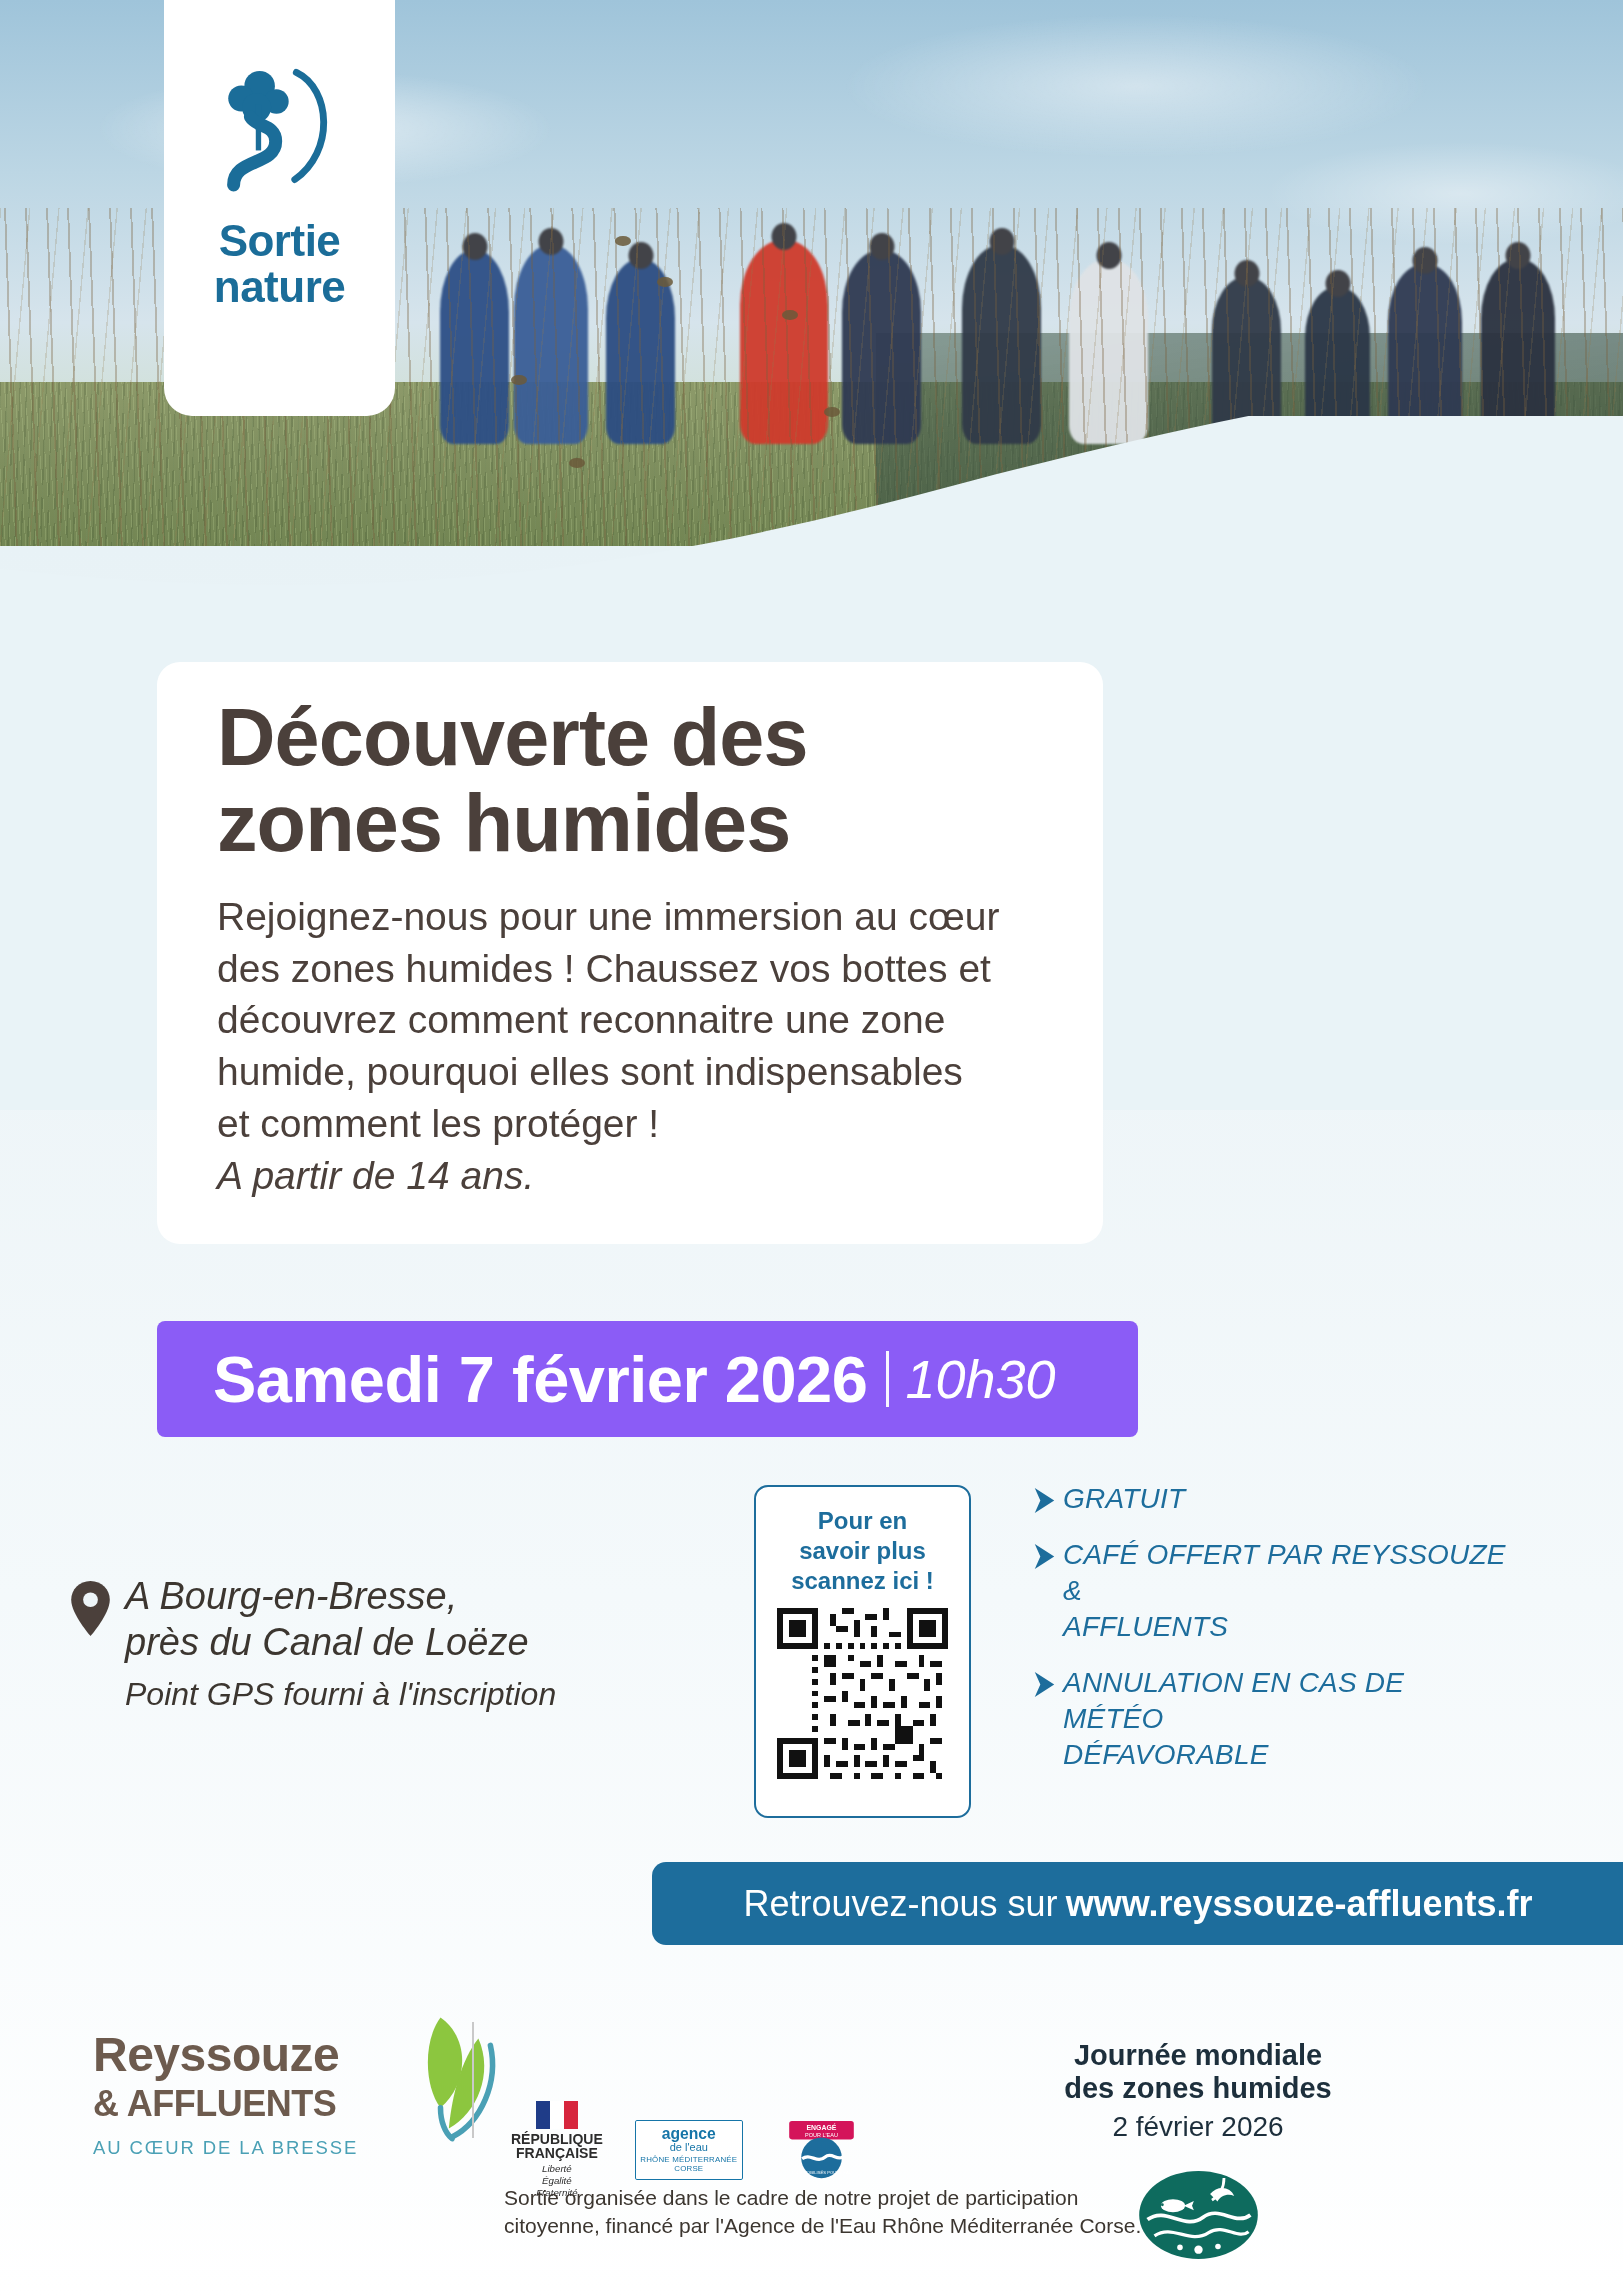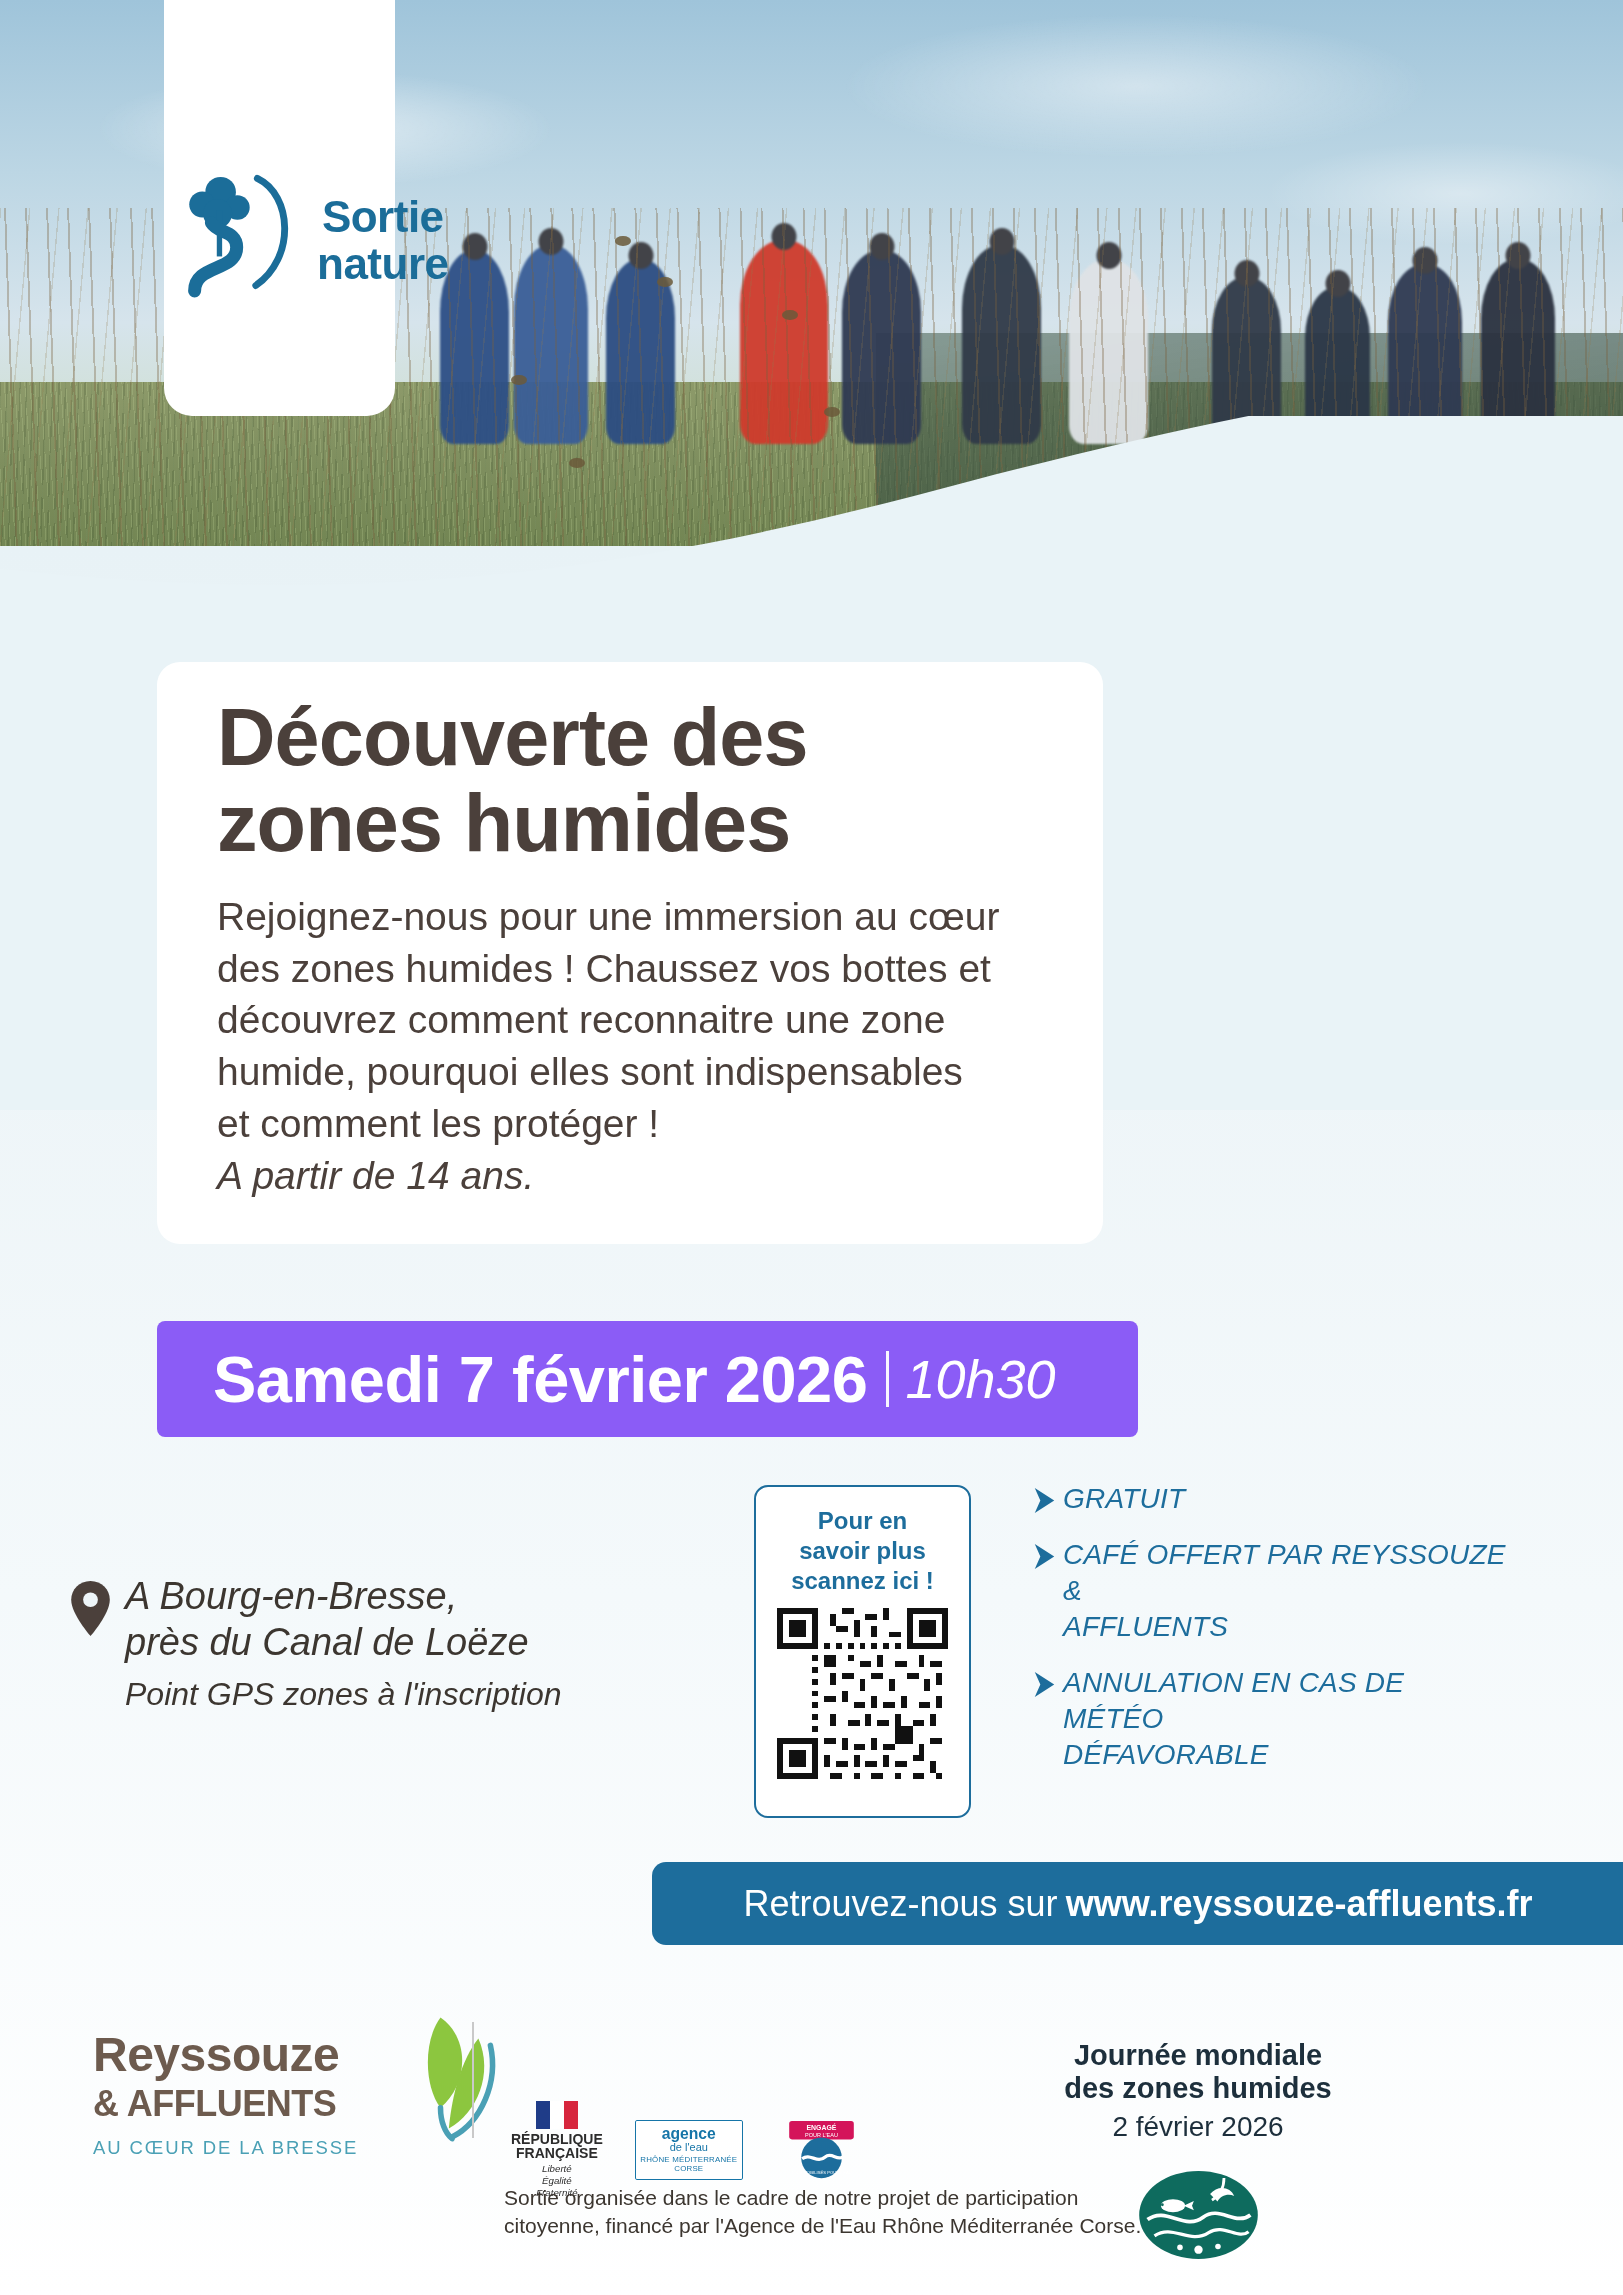--- a/index.html
+++ b/index.html
@@ -93,21 +93,21 @@
   }
   .curve-mask svg{display:block;}
 
   
   .badge {
     position:absolute;
     left:164px; top:0;
     width:231px; height:416px;
     background:#ffffff;
     border-radius: 0 0 28px 28px;
-    display:flex; align-items:center;
+    display:flex; flex-direction:column; align-items:center;
     padding-top:51px;
     box-sizing:border-box;
   }
   .badge-logo { width:153px; height:153px; }
   .badge-text {
     margin-top:14px;
     text-align:center;
     color:#1b6d99;
     font-weight:bold;
     font-size:44px;
@@ -400,21 +400,21 @@
   <div class="location">
     <span class="pin-icon">
       <svg width="43" height="57" viewBox="0 0 92 124" xmlns="http://www.w3.org/2000/svg">
         <path d="M46 2C22 2 4 20 4 43c0 31 42 79 42 79s42-48 42-79C88 20 70 2 46 2z" fill="#4b403b"></path>
         <circle cx="46" cy="43" r="16" fill="#eef5f8"></circle>
       </svg>
     </span>
     <div class="loc-text">
       <div class="l1">A Bourg-en-Bresse,
 près du Canal de Loëze</div>
-      <div class="l2">Point GPS zones à l'inscription</div>
+      <div class="l2">Point GPS fourni à l'inscription</div>
     </div>
   </div>
 
   <div class="qr-block">
     <div class="qr-cta">Pour en
 savoir plus
 scannez ici !</div>
     <span class="qr-code">
       <svg width="171" height="171" viewBox="0 0 29 29" xmlns="http://www.w3.org/2000/svg" shape-rendering="crispEdges">
         <rect width="29" height="29" fill="#ffffff"></rect>

